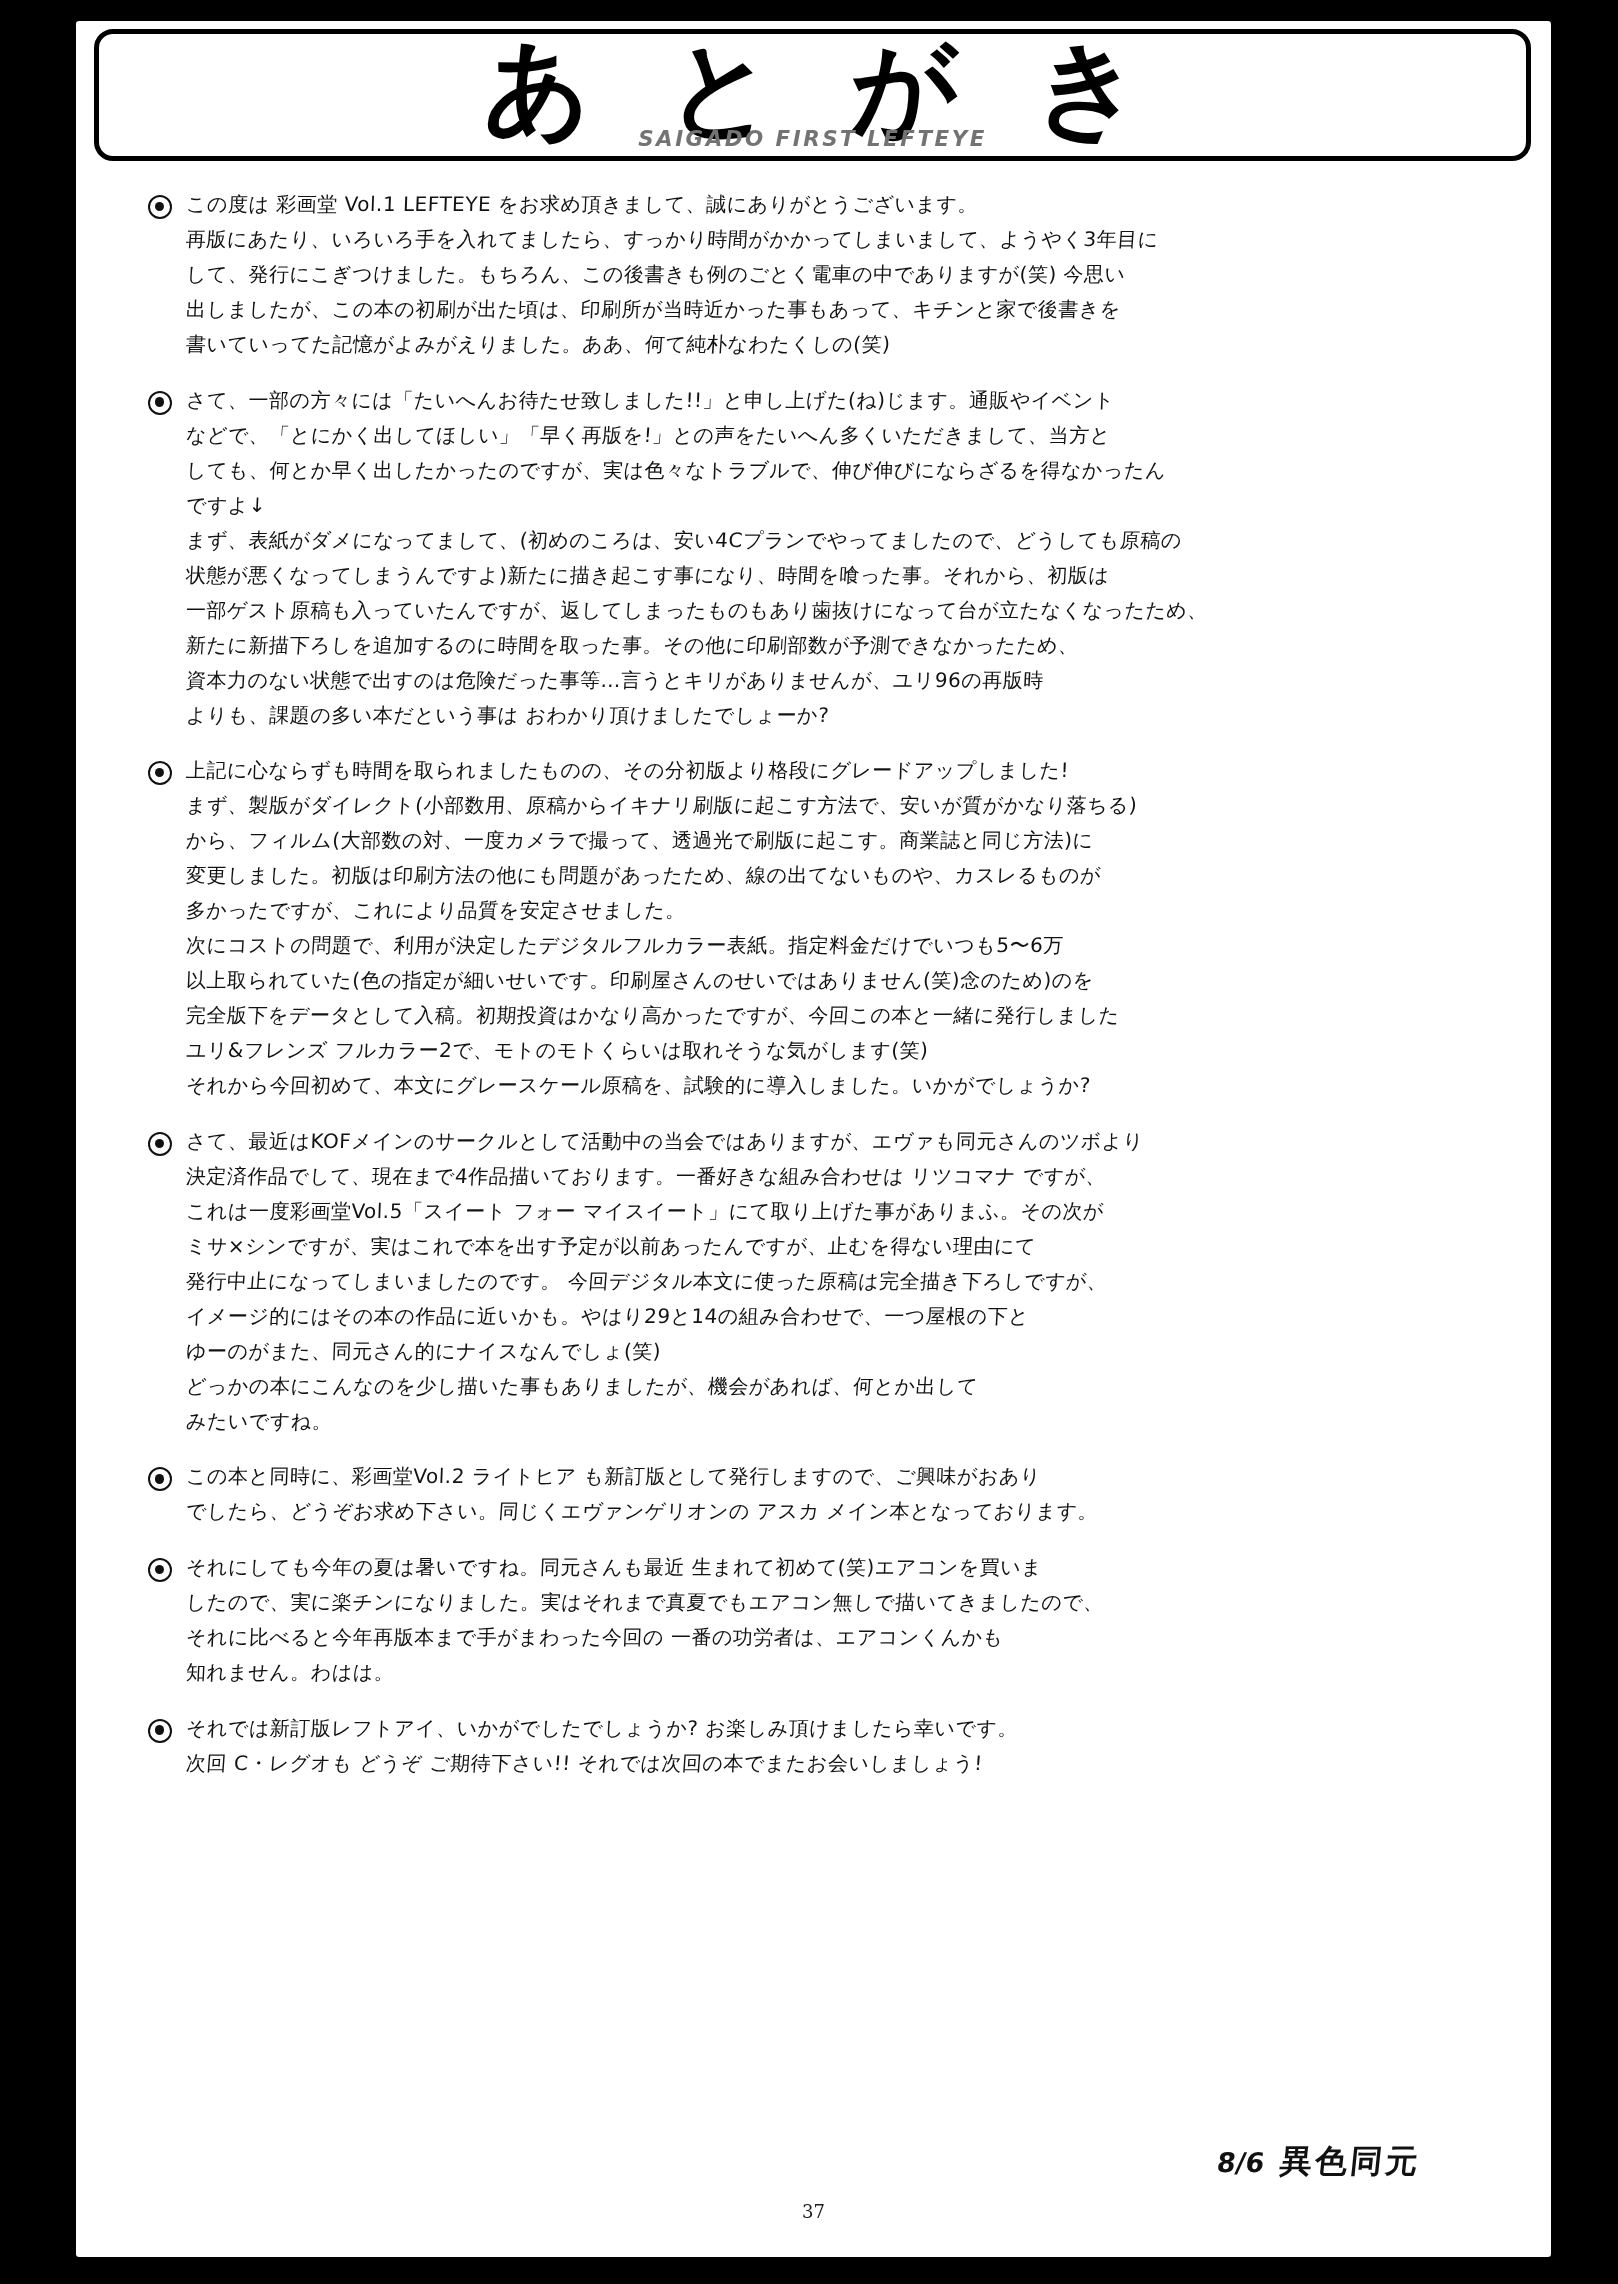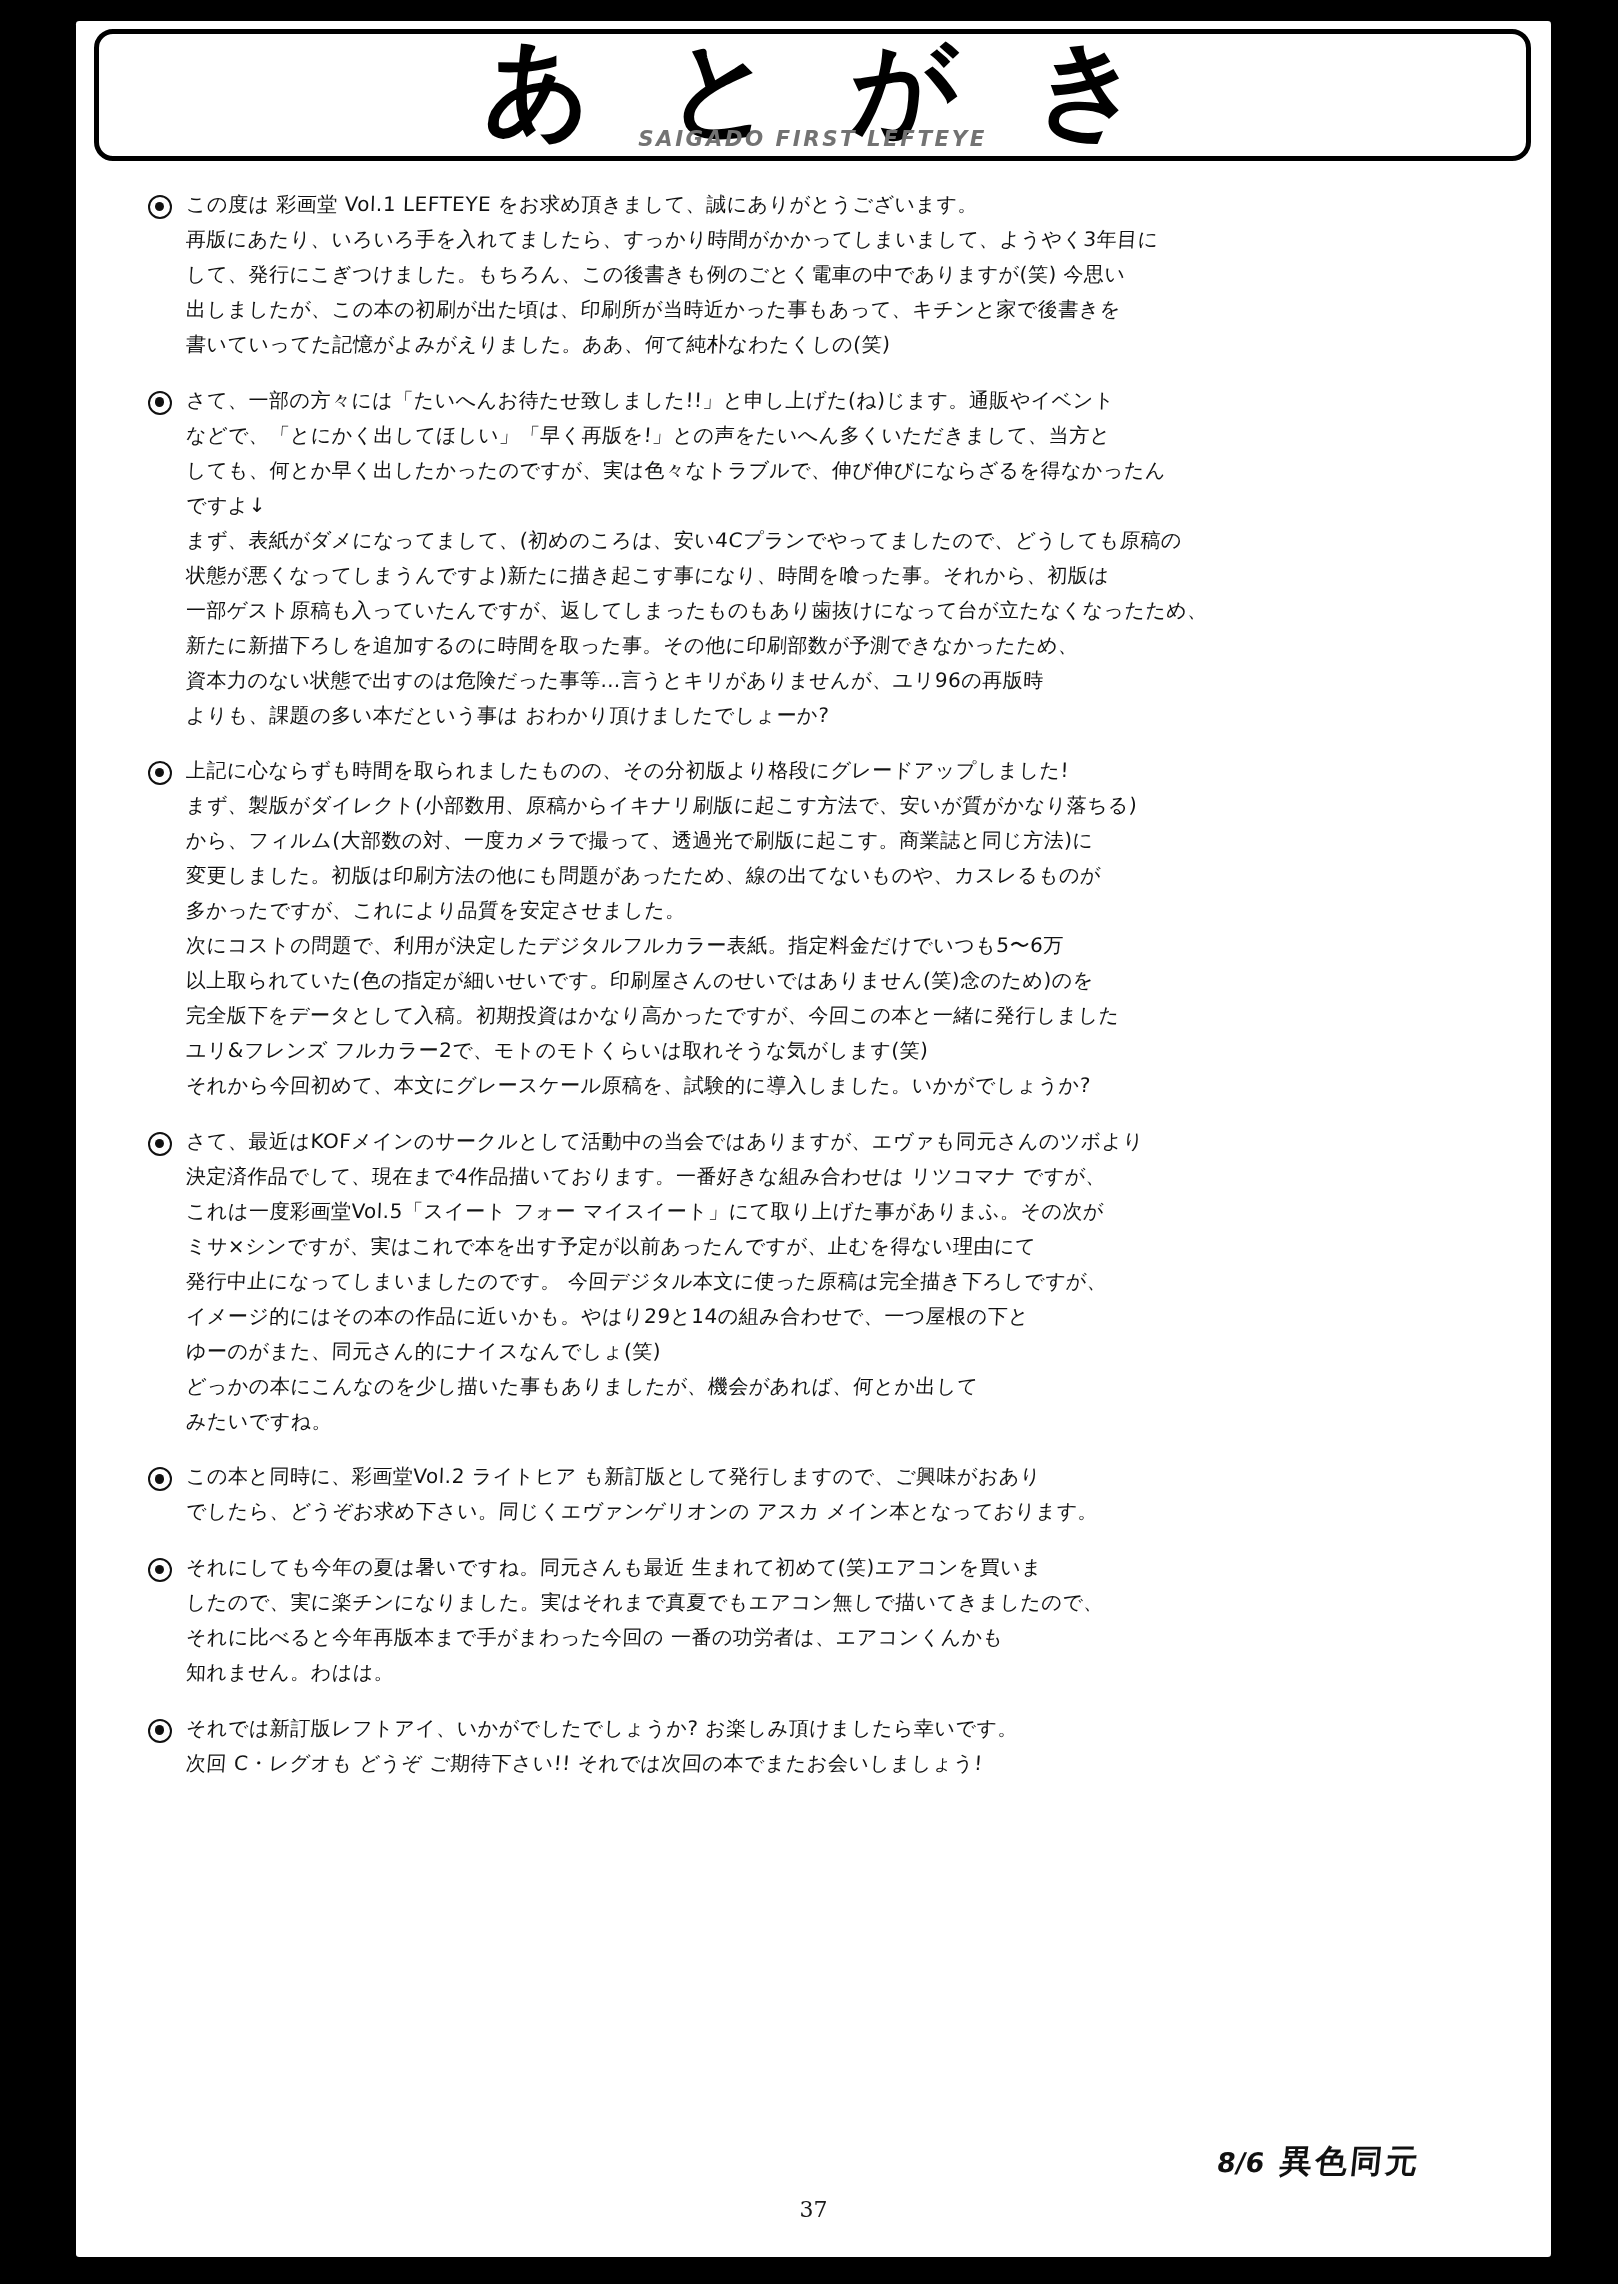--- a/index.html
+++ b/index.html
@@ -145,21 +145,21 @@
   }
 
   
   #page-number {
     position: absolute;
     left: 0;
     bottom: 35px;
     width: 100%;
     text-align: center;
     font-family: "DejaVu Serif", serif;
-    font-size: 22px;
+    font-size: 18px;
     color: #1a1a1a;
   }
 </style>
 </head>
 <body>
 
 <div id="page-sheet">
 
   <div id="page-number">37</div>
 

